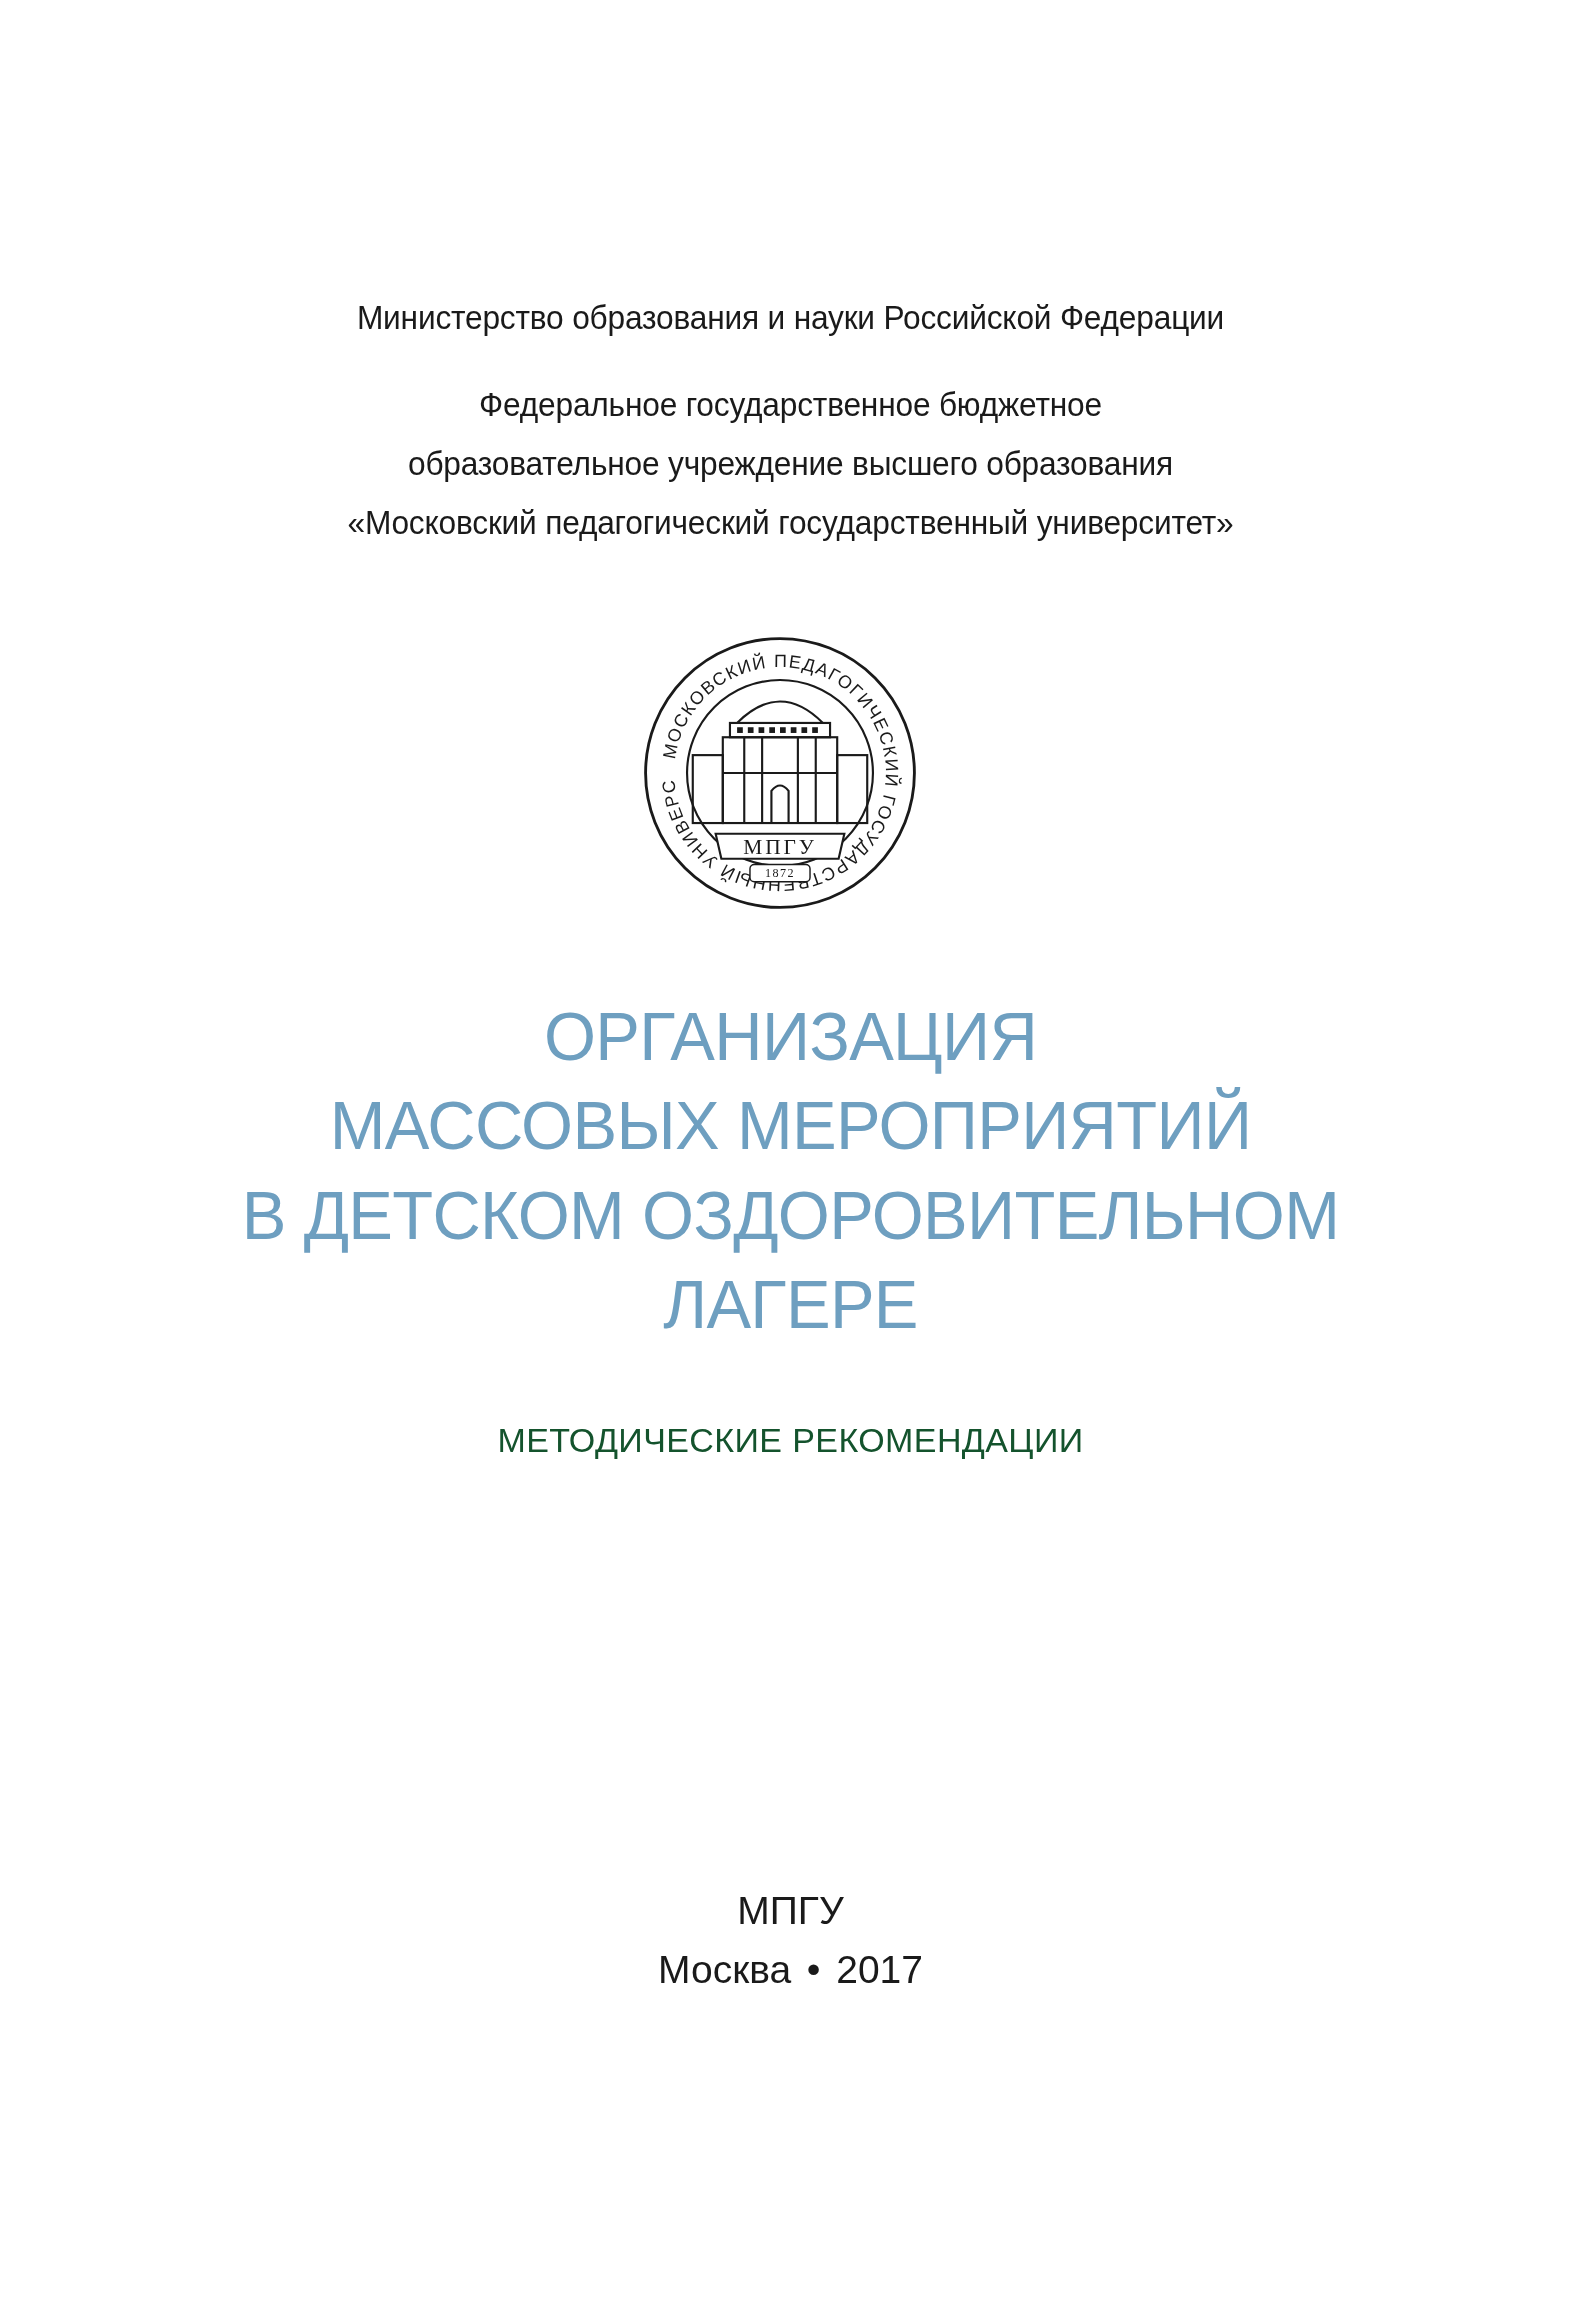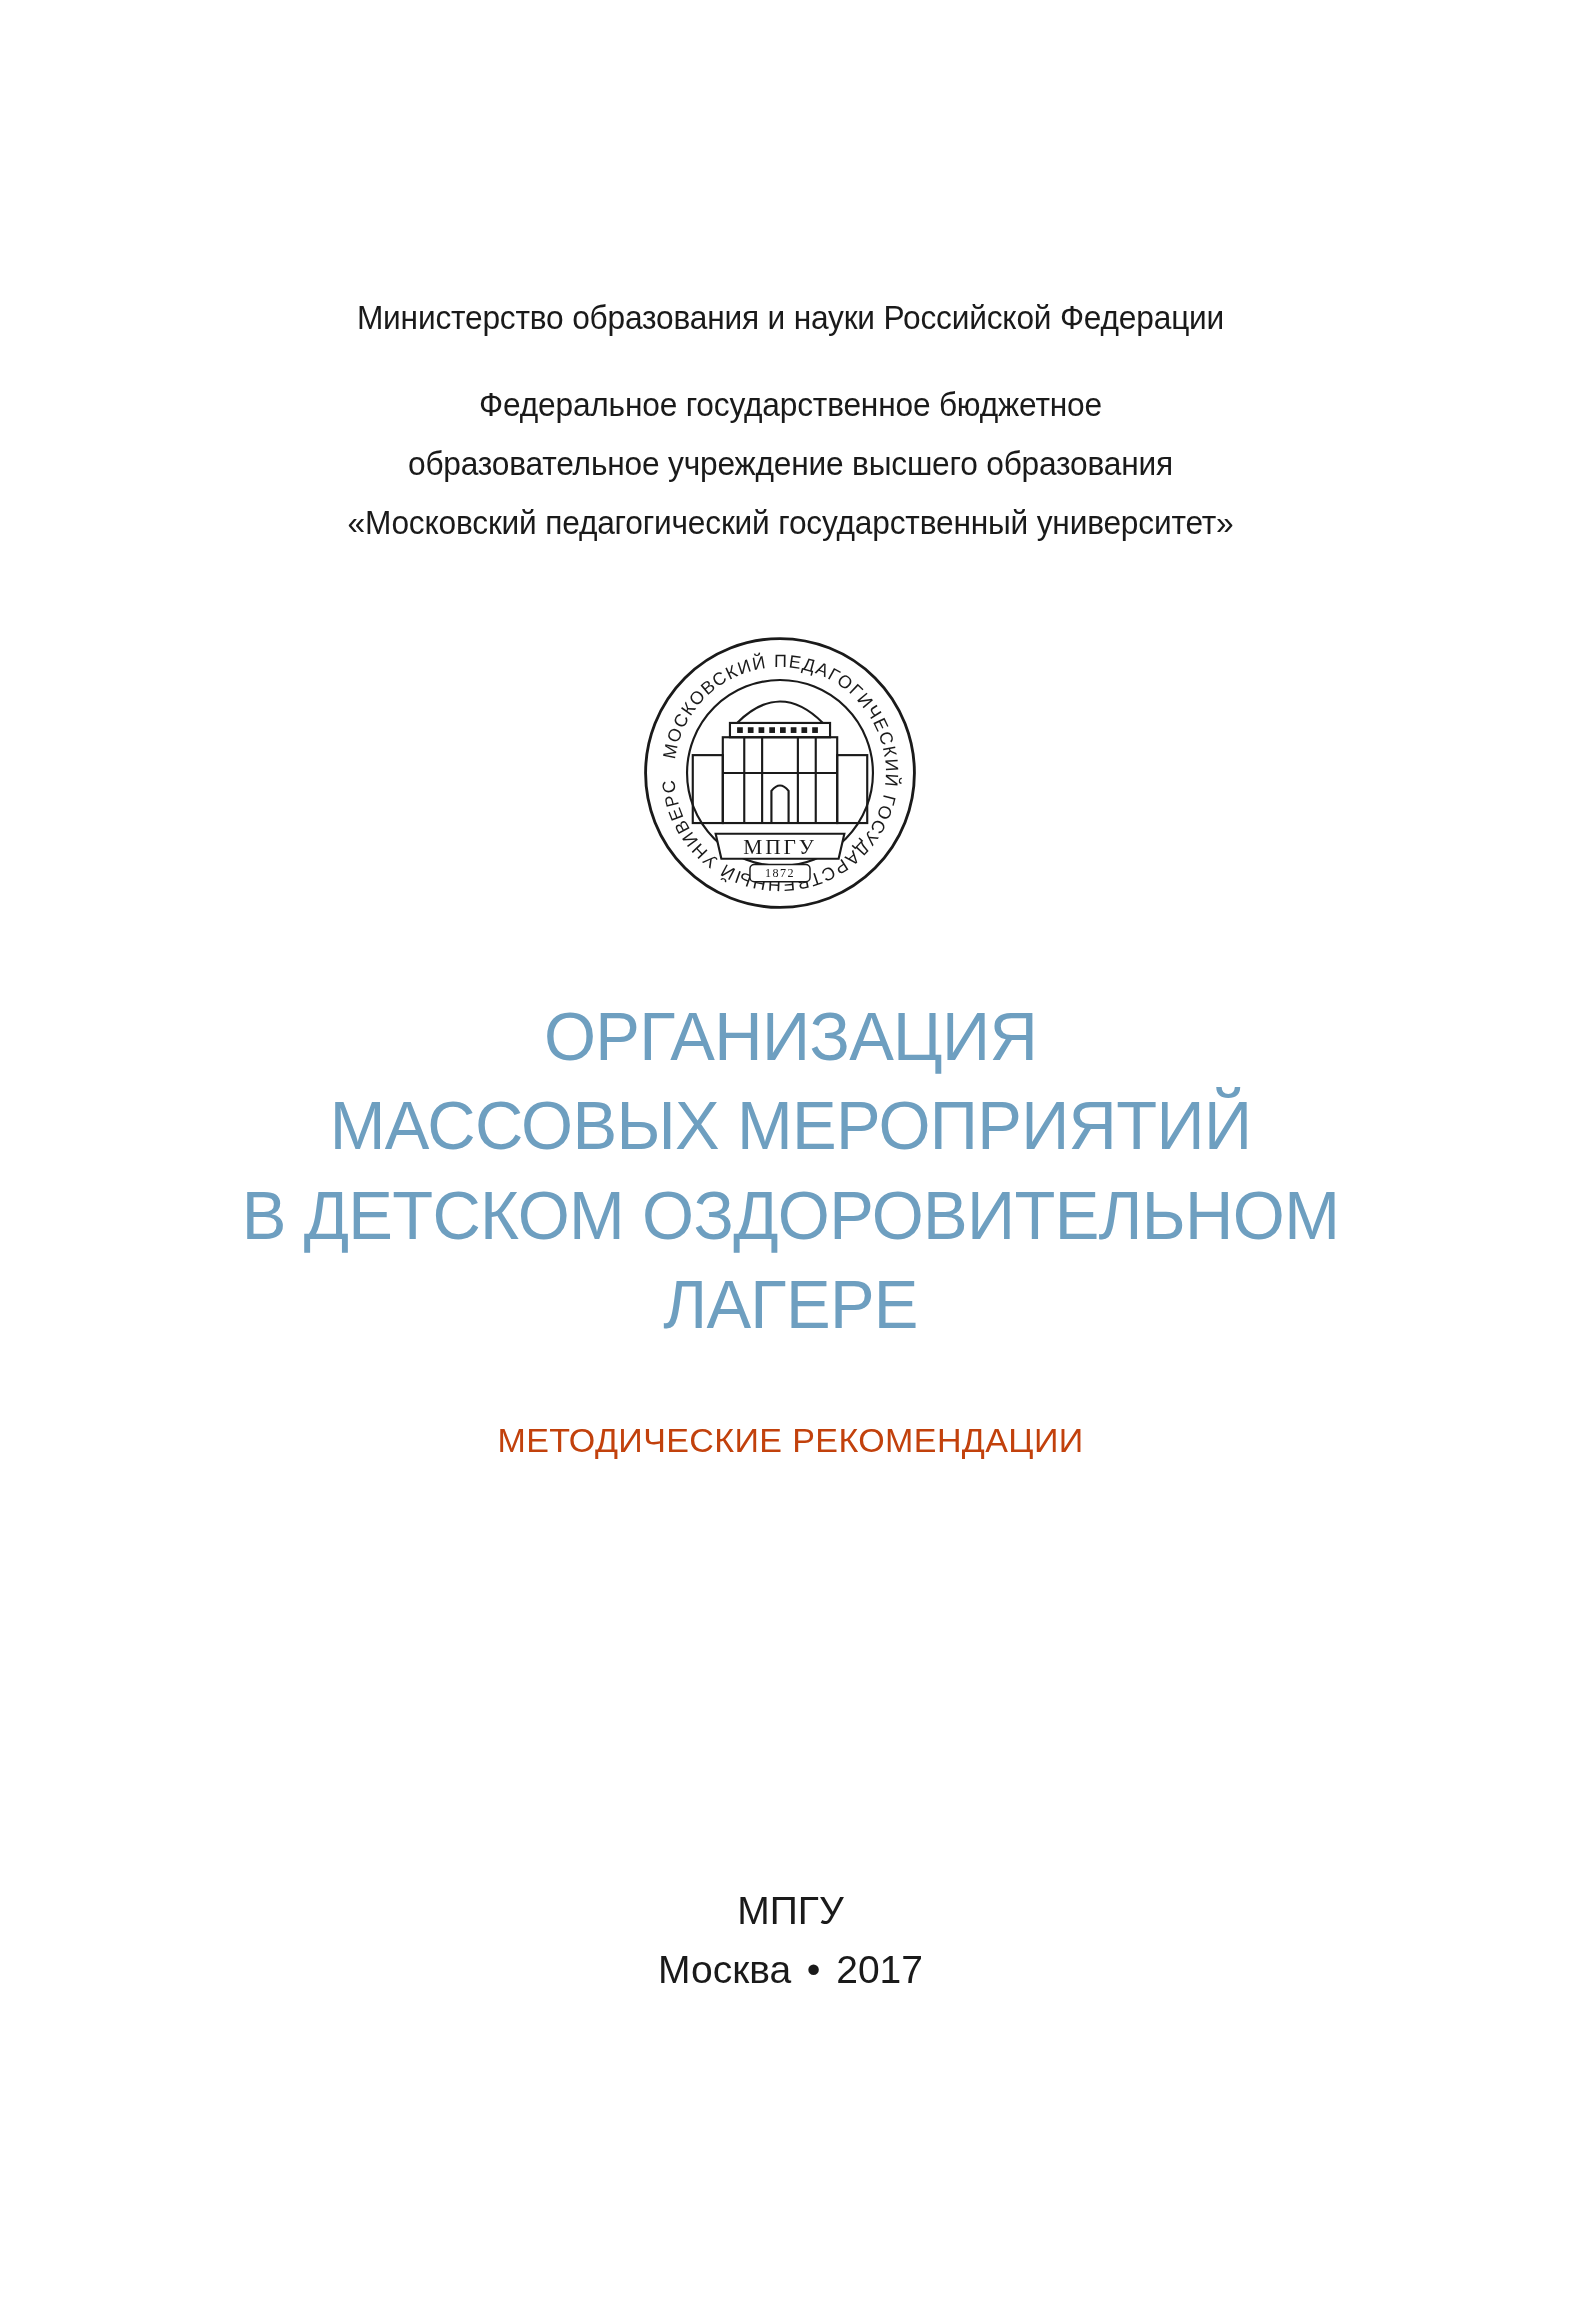--- a/index.html
+++ b/index.html
@@ -1,21 +1,21 @@
 <!DOCTYPE html>
 <html style="font-size:11.5px"><head>
 <meta charset="utf-8">
 <style>
   html, body { margin: 0; padding: 0; background: #ffffff; }
   body { width: 1581px; height: 2319px; position: relative; overflow: hidden;
          font-family: "Liberation Sans", "DejaVu Sans", sans-serif; color: #1a1a1a; }
   .line { position: absolute; left: 0; width: 1581px; text-align: center; white-space: nowrap; }
   .hdr { font-size: 33px; letter-spacing: -0.2px; transform: scaleX(0.96); }
   .title { font-size: 69px; color: #6e9fc0; line-height: 1; letter-spacing: -0.7px; transform: scaleX(0.97); }
-  .subtitle { font-size: 34px; color: #c2410c; letter-spacing: 0.4px; }
+  .subtitle { font-size: 34px; color: #14532d; letter-spacing: 0.4px; }
   .footer { font-size: 39px; color: #1a1a1a; }
   .logo { position: absolute; left: 637px; top: 630px; width: 286px; height: 286px; }
   .dot { display: inline-block; margin: 0 15.7px; }
 </style>
 </head>
 <body>
 
 <div>
 
   <div class="line hdr" style="top:299px;">Министерство образования и науки Российской Федерации</div>

